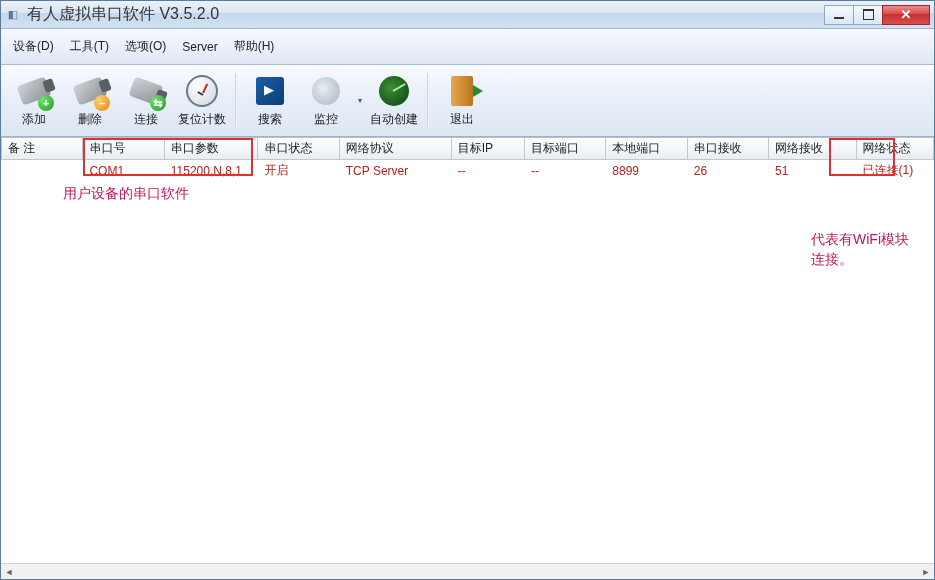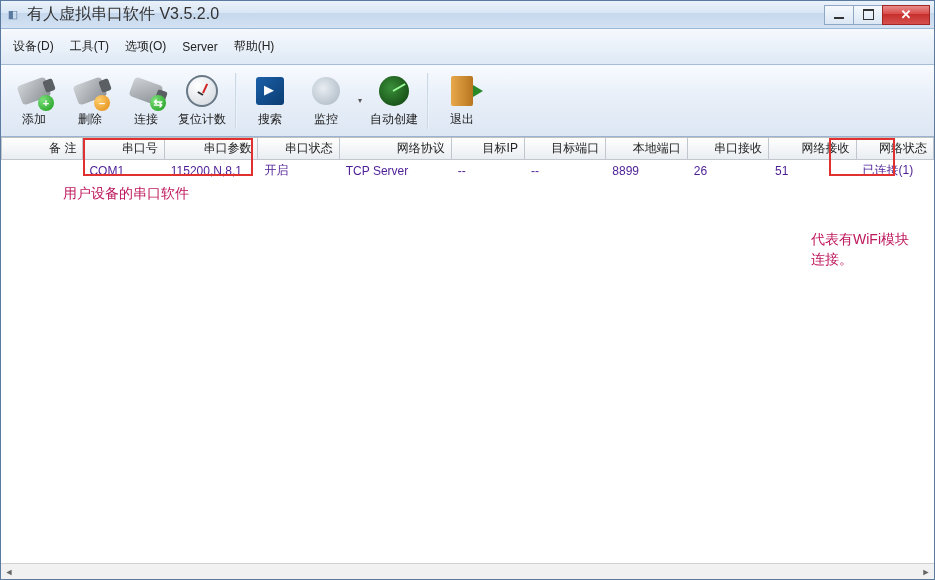--- a/index.html
+++ b/index.html
@@ -25,22 +25,22 @@
     .toolbar { height: 72px; background: linear-gradient(to bottom, #f8fbff 0%, #e7eef8 50%, #dde7f3 100%); border-bottom: 1px solid #99b3d0; display: flex; align-items: center; padding: 4px 6px; gap: 2px; }
     .toolbtn { width: 54px; height: 62px; display: flex; flex-direction: column; align-items: center; justify-content: center; cursor: pointer; border-radius: 3px; gap: 2px; }
     .tool-icon { width: 36px; height: 36px; display: flex; align-items: center; justify-content: center; position: relative; }
     .tool-label { font-size: 12px; color: #222; }
     .toolbar-sep { width: 2px; height: 56px; margin: 0 4px; background: linear-gradient(to right, #b8cbe0, #fff); }
     .dropdown-arrow { width: 10px; height: 62px; display: flex; align-items: center; justify-content: center; font-size: 8px; color: #555; cursor: pointer; }
 
     
     .table-area { flex: 1; overflow: auto; background: #fff; position: relative; border-top: 1px solid #c0c0c0; }
     table { width: 100%; border-collapse: collapse; table-layout: fixed; }
-    thead th { background: linear-gradient(to bottom, #fefefe, #e9edf1); border: 1px solid #c0c7cf; border-top: none; font-weight: normal; text-align: right; padding: 2px 6px; height: 18px; font-size: 12px; color: #222; white-space: nowrap; overflow: hidden; }
-    tbody td { padding: 2px 6px; font-size: 12px; color: #4c1d95; height: 18px; white-space: nowrap; overflow: hidden; border-right: 1px solid transparent; }
+    thead th { background: linear-gradient(to bottom, #fefefe, #e9edf1); border: 1px solid #c0c7cf; border-top: none; font-weight: normal; text-align: left; padding: 2px 6px; height: 18px; font-size: 12px; color: #222; white-space: nowrap; overflow: hidden; }
+    tbody td { padding: 2px 6px; font-size: 12px; color: #b91c1c; height: 18px; white-space: nowrap; overflow: hidden; border-right: 1px solid transparent; }
 
     
     .annotation-box { position: absolute; border: 2px solid #e03030; pointer-events: none; }
     .annotation-text { position: absolute; color: #be185d; font-size: 14px; line-height: 1.4; pointer-events: none; }
 
     
     .plug-shape { width: 30px; height: 20px; background: linear-gradient(145deg, #d0d4d8, #8b9096); border-radius: 4px; position: relative; transform: rotate(-20deg); }
     .plug-shape::after { content: ""; position: absolute; right: -6px; top: 4px; width: 10px; height: 12px; background: #5a5f64; border-radius: 2px; }
     .badge { position: absolute; bottom: -2px; right: -2px; width: 16px; height: 16px; border-radius: 50%; display: flex; align-items: center; justify-content: center; color: #fff; font-size: 11px; font-weight: bold; }
     .badge.green { background: radial-gradient(circle at 30% 30%, #7be07b, #1a9a1a); }

